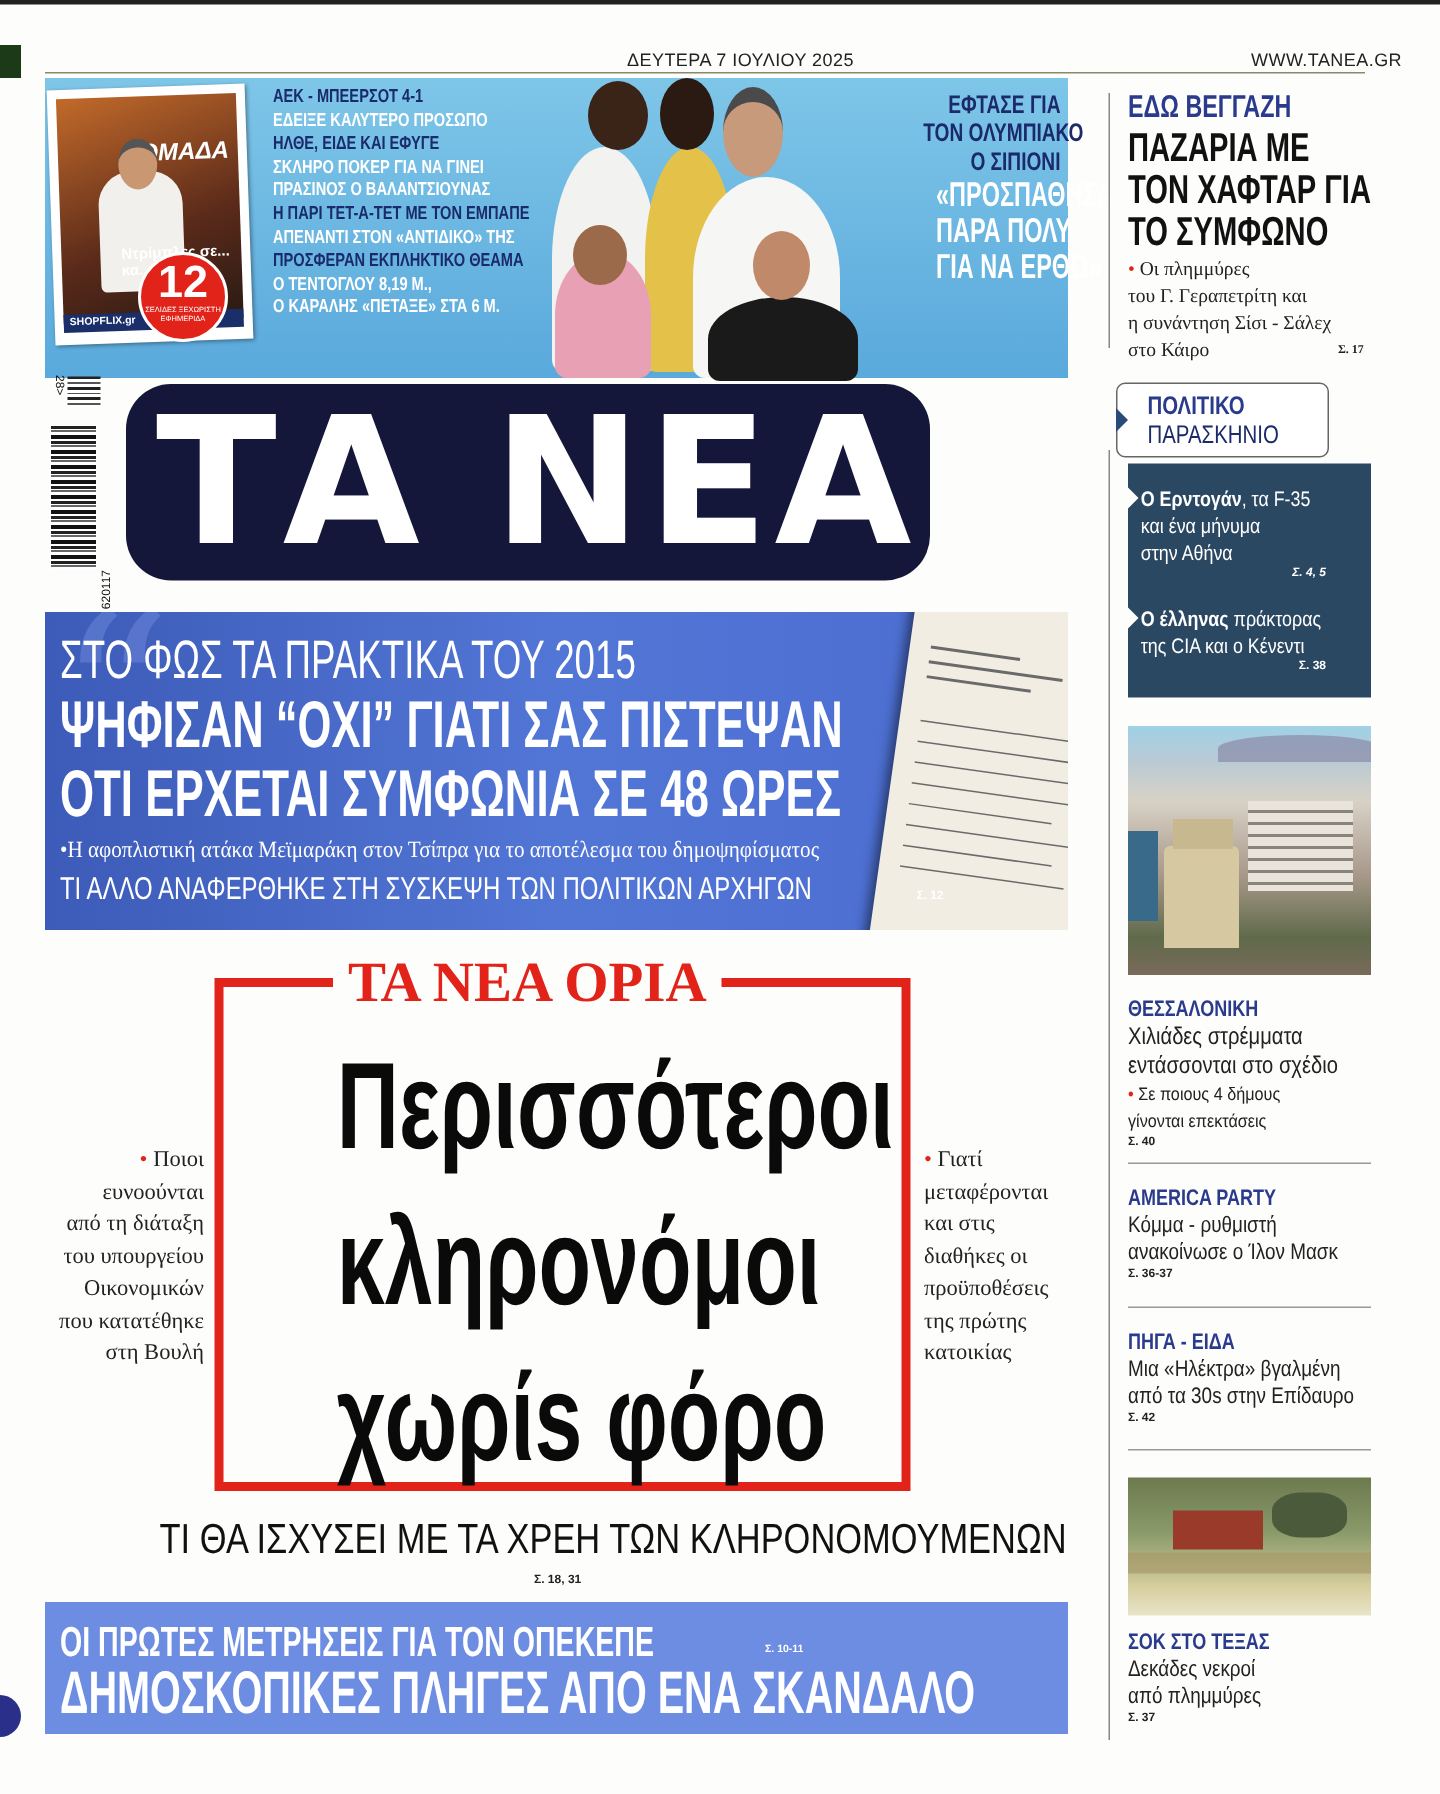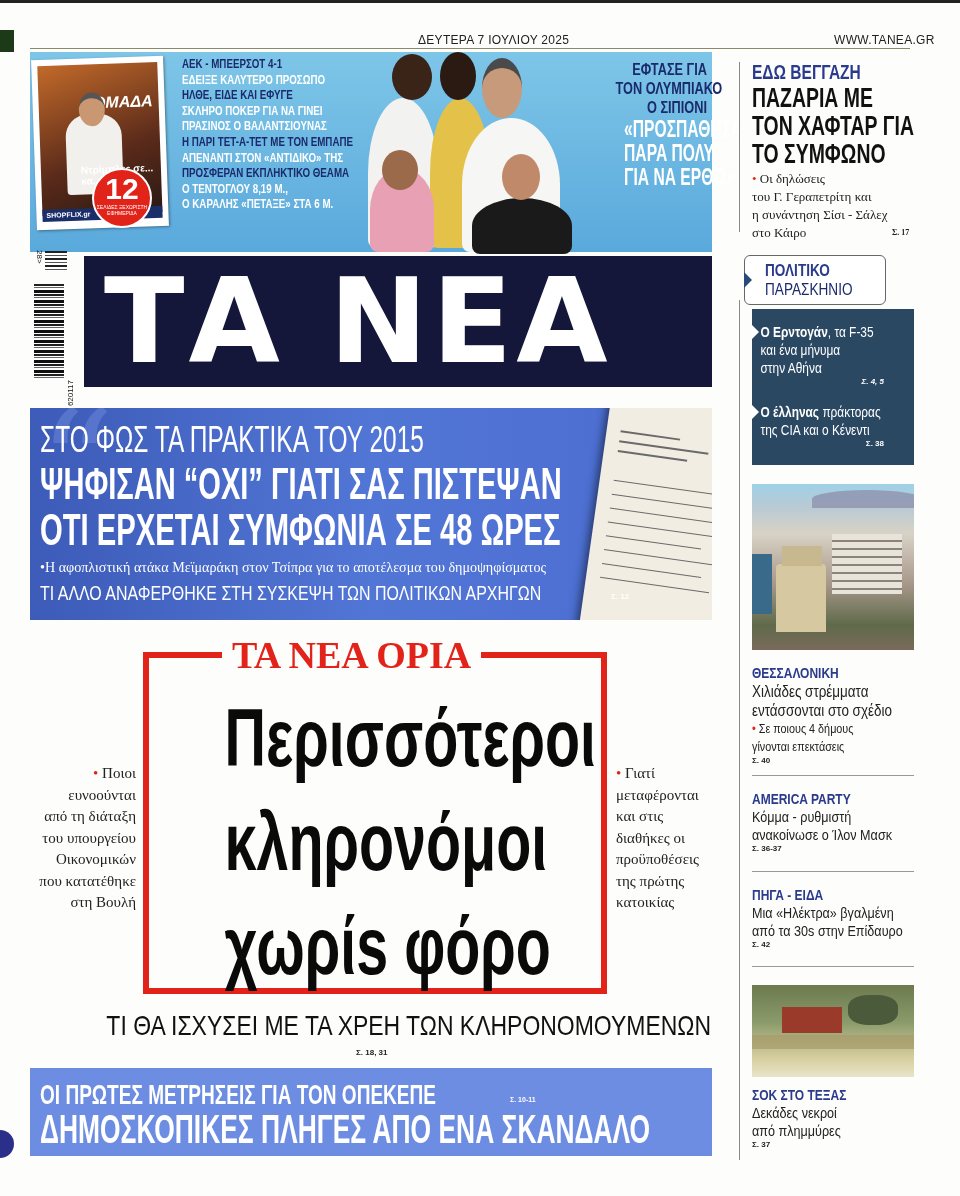--- a/index.html
+++ b/index.html
@@ -24,21 +24,21 @@
   .badge12 .t { font-size:5px; line-height:6px; }
   .sport-lines { left:182px; top:57px; width:190px; font-family:"Liberation Sans Narrow","Liberation Sans",sans-serif; }
   .sl { font-weight:bold; font-size:12.5px; line-height:15.6px; white-space:nowrap; transform:scaleX(0.78); transform-origin:left; }
   .sl.dk { color:#1b2a6b; }
   .sl.wh { color:#fff; }
   .players { left:362px; top:58px; width:225px; height:194px; }
   .p { position:absolute; border-radius:50% 50% 8px 8px; }
   .olym { left:585px; top:60px; width:122px; text-align:right; }
   .ol { font-weight:bold; white-space:nowrap; transform-origin:right; }
   
-  .mast { left:84px; top:256px; width:628px; height:131px; background:#14163a; }
+  .mast { left:84px; top:256px; width:536px; height:131px; background:#14163a;border-radius:30px; }
   .mast-text { left:20px; top:6px; color:#fff; font-size:118px; font-weight:bold; letter-spacing:4px; line-height:118px; font-family:"DejaVu Sans", sans-serif; }
   
   .blue1 { left:30px; top:408px; width:682px; height:212px; background:linear-gradient(90deg,#3d5bb8,#5276d6 50%,#4a6cd0); overflow:hidden; }
   .paper { left:565px; top:-10px; width:150px; height:240px; background:#f1ede2; transform:rotate(8deg); box-shadow:-3px 2px 8px rgba(0,0,0,.5); }
   .paper-line { position:absolute; left:14px; height:2px; background:#6a6a6a; }
   .quote-mark { left:8px; top:-30px; color:#6b86d9; font-size:150px; font-family:"DejaVu Serif", serif; opacity:.55; }
   .in-mark { left:600px; top:72px; color:#7a5a9c; font-size:70px; font-weight:bold; font-family:"DejaVu Serif", serif; opacity:.85; }
   .b1l { white-space:nowrap; color:#fff; transform-origin:left top; }
   
   .redbox { left:143px; top:652px; width:464px; height:342px; border:6px solid #e2231a; box-sizing:border-box; }
@@ -204,21 +204,21 @@
 
 <div class="abs rcol-rule" style="top:62px;height:170px;"></div>
 <div class="abs rcol-rule" style="top:300px;height:860px;"></div>
 
 <div class="abs" style="left:752px;top:60px;">
   <div class="r-kicker" style="font-size:21px;line-height:24px;transform:scaleX(0.74);">ΕΔΩ ΒΕΓΓΑΖΗ</div>
   <div class="r-head" style="font-size:27px;line-height:28px;transform:scaleX(0.72);">ΠΑΖΑΡΙΑ ΜΕ</div>
   <div class="r-head" style="font-size:27px;line-height:28px;transform:scaleX(0.72);">ΤΟΝ ΧΑΦΤΑΡ ΓΙΑ</div>
   <div class="r-head" style="font-size:27px;line-height:28px;transform:scaleX(0.72);">ΤΟ ΣΥΜΦΩΝΟ</div>
   <div class="r-serif" style="font-size:13px;line-height:18px;margin-top:2px;">
-    <div style="padding-left:0;"><span class="bullet">•</span> <span>Οι δηλώσεις</span></div>
+    <div style="padding-left:0;"><span class="bullet">•</span> <span>Οι πλημμύρες</span></div>
     <div>του Γ. Γεραπετρίτη και</div>
     <div>η συνάντηση Σίσι - Σάλεχ</div>
     <div><span>στο Κάιρο</span><span class="r-ref" style="position:absolute;left:140px;">Σ. 17</span></div>
   </div>
 </div>
 
 <div class="abs pol-box">
   <div class="abs r-kicker" style="left:20px;top:6px;font-size:17px;line-height:18px;transform:scaleX(0.8);">ΠΟΛΙΤΙΚΟ</div>
   <div class="abs" style="left:20px;top:25px;font-size:17px;line-height:18px;color:#1b2a6b;transform:scaleX(0.8);transform-origin:left top;white-space:nowrap;">ΠΑΡΑΣΚΗΝΙΟ</div>
 </div>

